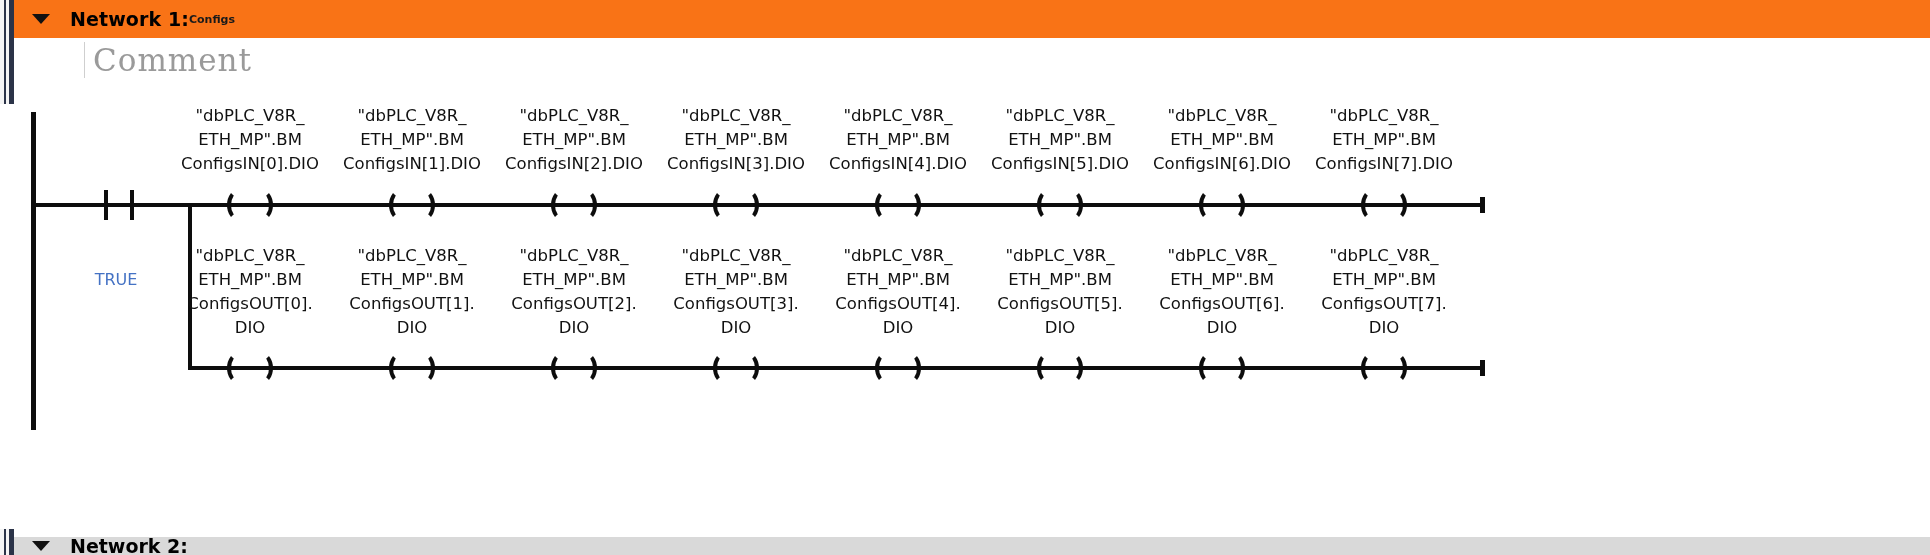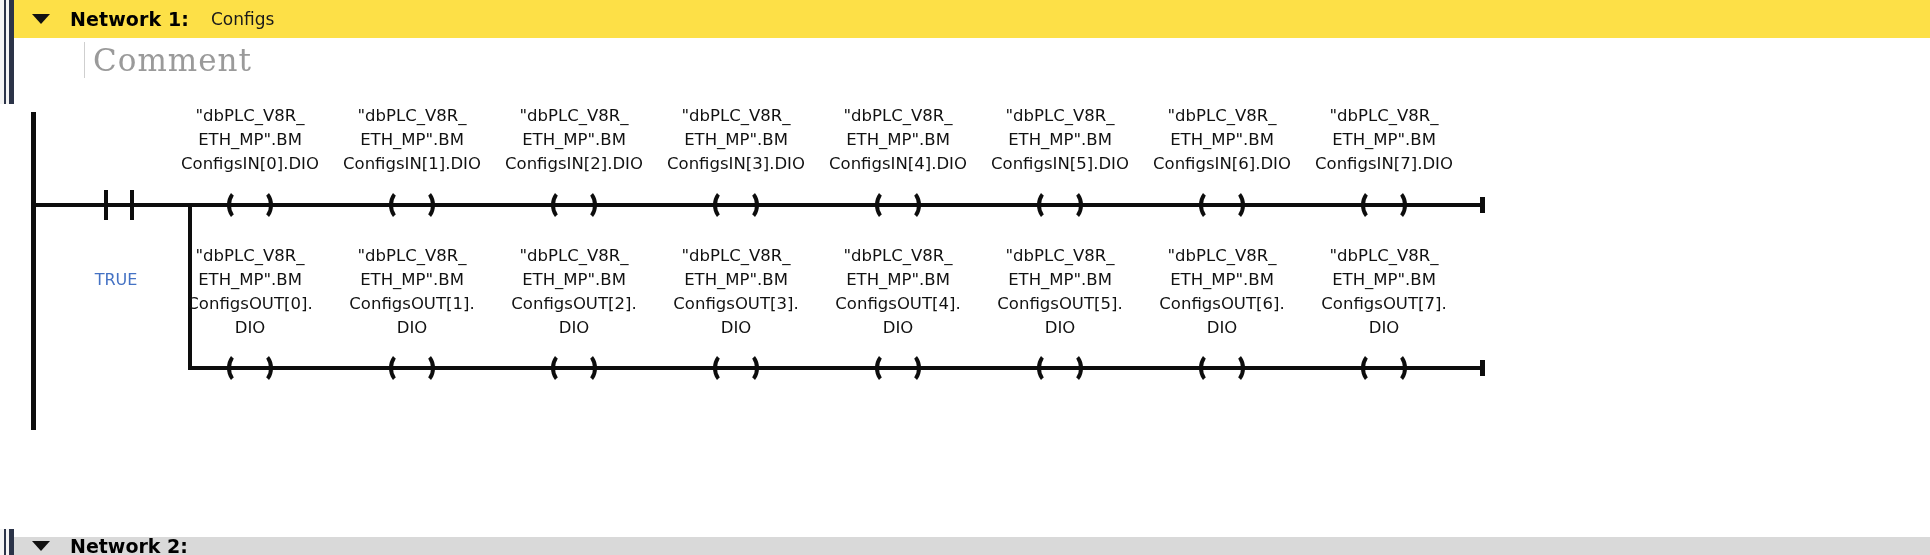--- a/index.html
+++ b/index.html
@@ -16,35 +16,35 @@
     position:absolute;left:0;top:0;width:14px;height:555px;
     background:#f4f4f4;
     border-right:0;
   }
   #left-gutter .bar1{position:absolute;left:4px;top:0;width:2px;height:555px;background:#2b3348;}
   #left-gutter .bar2{position:absolute;left:9px;top:0;width:5px;height:555px;background:#2b3348;}
 
   
   #network-header{
     position:absolute;left:14px;top:0;width:1916px;height:38px;
-    background:#fde047;
+    background:#f97316;
     display:flex;align-items:center;
   }
   #network-header .tri{
     width:0;height:0;margin-left:18px;margin-right:20px;
     border-left:9px solid transparent;
     border-right:9px solid transparent;
     border-top:10px solid #111111;
     cursor:pointer;
   }
   #network-header .net-title{
     font-size:19px;font-weight:bold;color:#000000;letter-spacing:.1px;
   }
   #network-header .net-name{
-    font-size:17px;font-weight:normal;color:#1a1a1a;margin-left:22px;
+    font-size:11px;font-weight:bold;color:#1a1a1a;
   }
 
   
   #comment-area{
     position:absolute;left:14px;top:38px;width:1916px;height:66px;background:#ffffff;
   }
   #comment-text{
     position:absolute;left:70px;top:4px;
     font-family:"DejaVu Serif","Liberation Serif",serif;
     font-size:31px;color:#9a9a9a;letter-spacing:1px;

